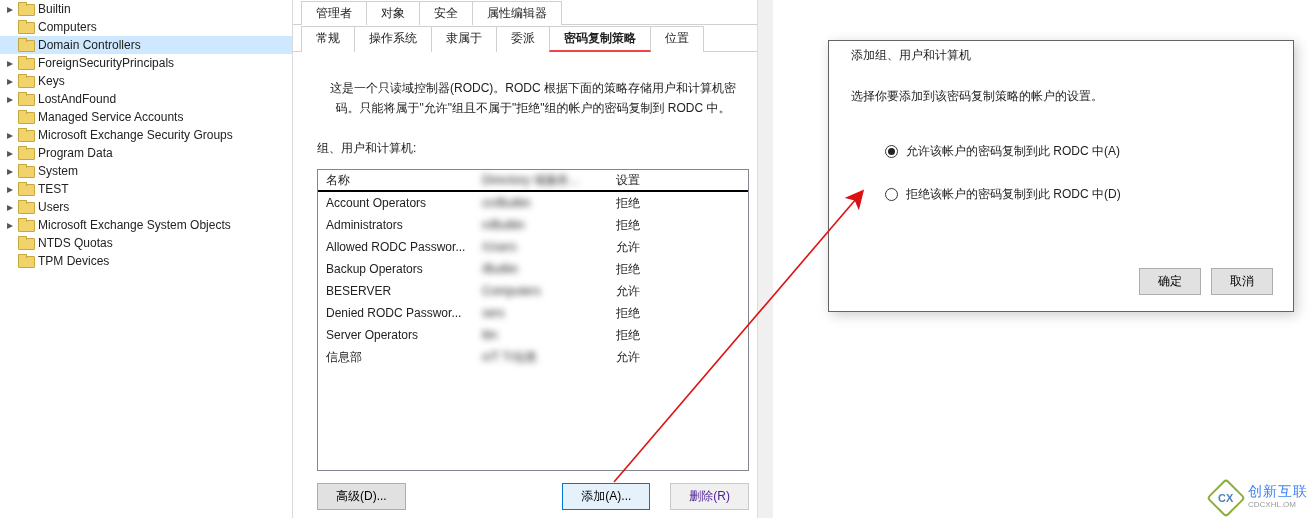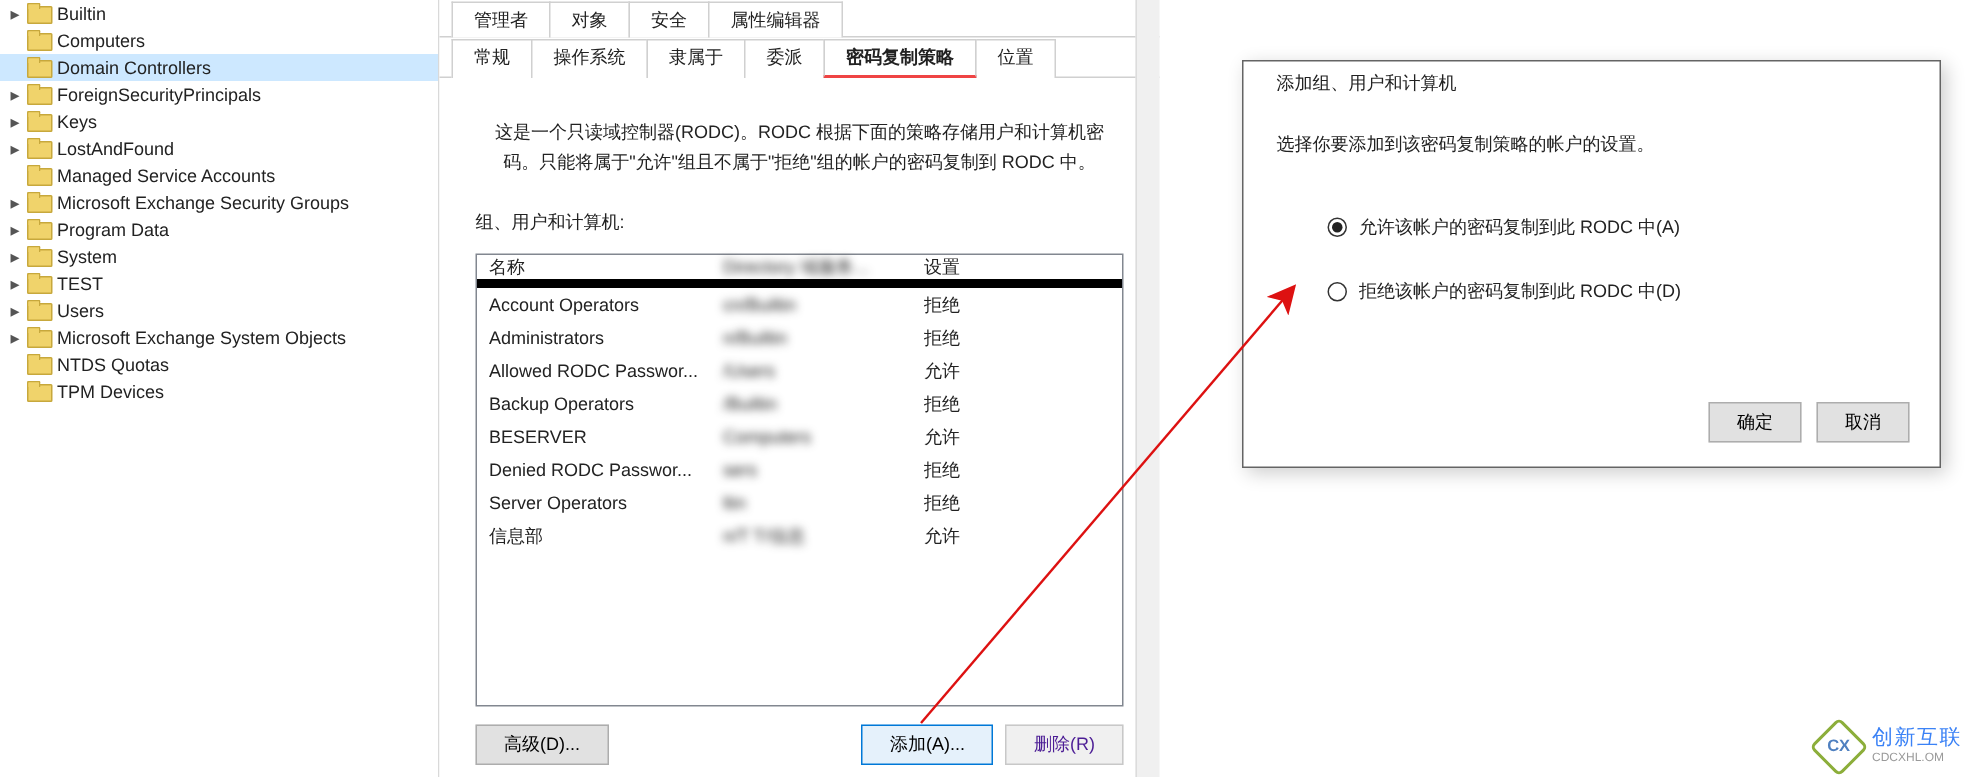--- a/index.html
+++ b/index.html
@@ -110,31 +110,31 @@
     height: 302px;
     background: #fff;
     position: relative;
   }
   .lb-header, .lb-row {
     display: flex;
     align-items: center;
     height: 22px;
     padding: 0 8px;
   }
-  .lb-header { border-bottom: 6px solid #000000; font-weight: normal; }
+  .lb-header { border-bottom: 2px solid #000000; font-weight: normal; }
   .col-name { width: 156px; overflow: hidden; text-overflow: ellipsis; white-space: nowrap; }
   .col-dir  { width: 134px; overflow: hidden; text-overflow: ellipsis; white-space: nowrap; }
   .col-set  { flex: 1; }
   .blur {
     filter: blur(3px);
     user-select: none;
   }
   .btnrow {
     display: flex;
-    gap: 8px;
+    gap: 20px;
     margin: 12px 0 0 0;
     justify-content: flex-start;
   }
   .btnrow .spacer { flex: 1; }
   button.win {
     font-family: inherit;
     font-size: 12px;
     background: #e1e1e1;
     border: 1px solid #adadad;
     padding: 4px 18px;

